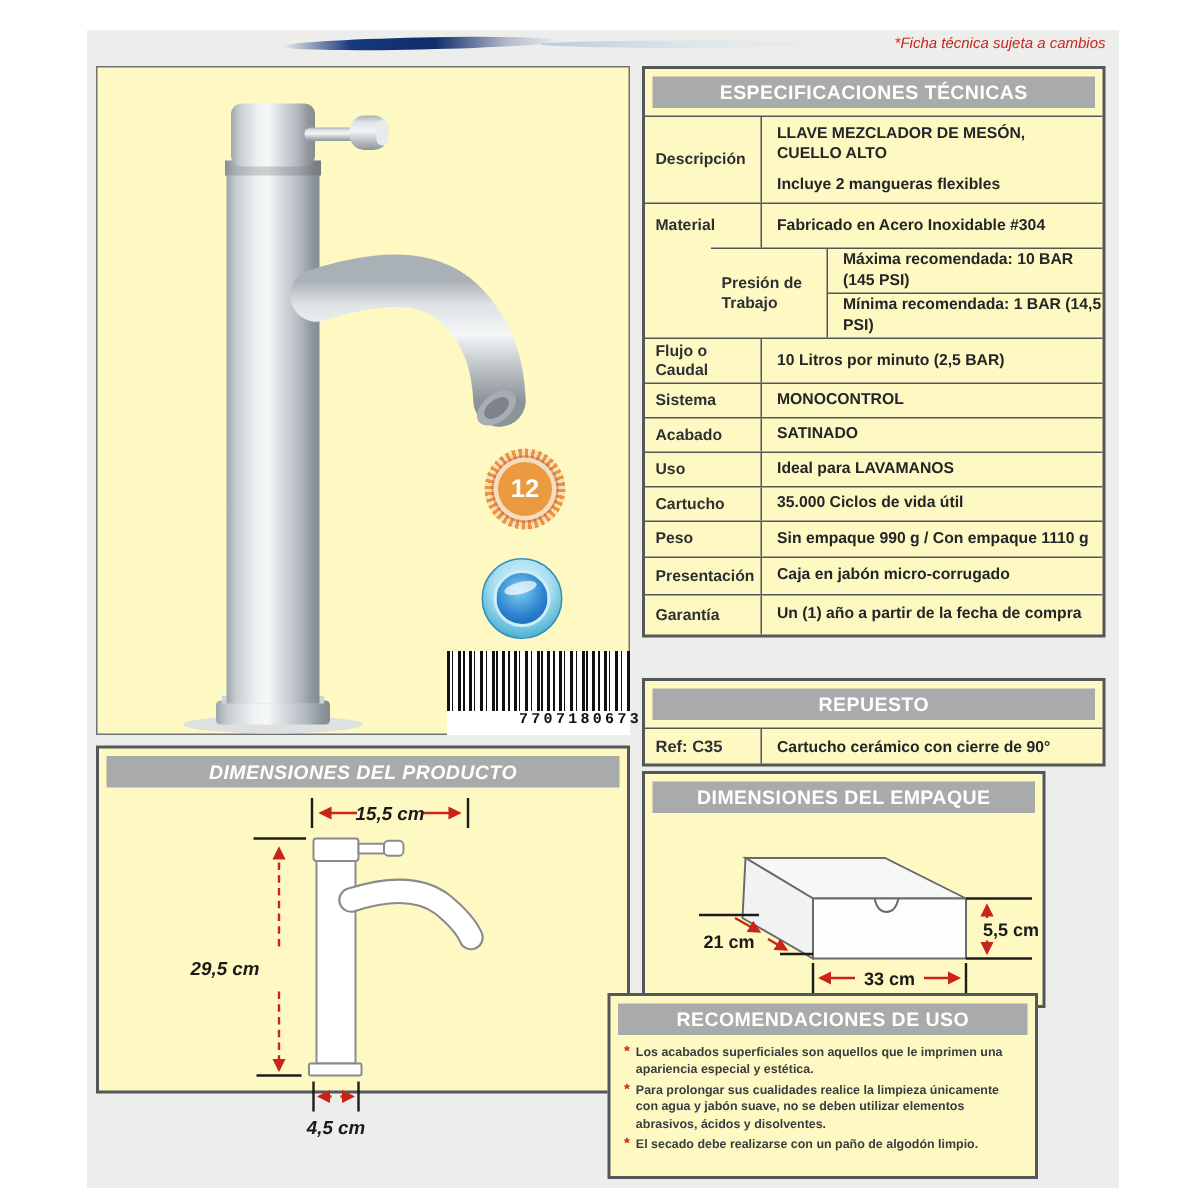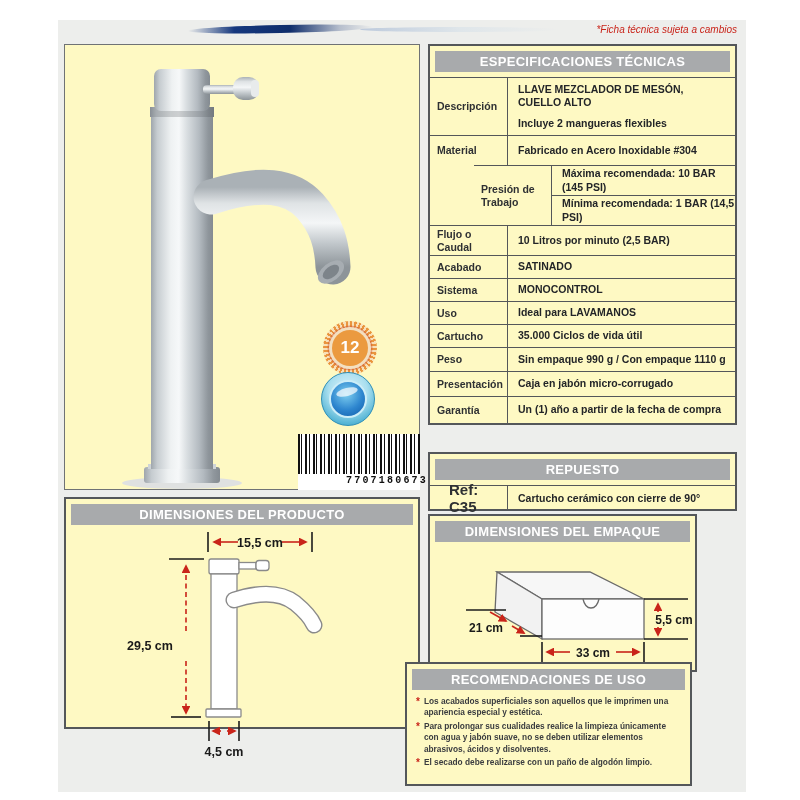--- a/index.html
+++ b/index.html
@@ -9,21 +9,21 @@
     background:linear-gradient(90deg,rgba(18,48,112,0) 0%,#16387e 25%,#0f2d6b 55%,rgba(18,48,112,.25) 82%,rgba(18,48,112,0) 100%);
     transform:rotate(-1.2deg);}
   .swoosh2{position:absolute;left:360px;top:27px;width:200px;height:5px;border-radius:50%;opacity:.3;
     background:linear-gradient(90deg,rgba(40,90,170,.8),rgba(120,170,220,.4),rgba(120,170,220,0));}
   .disclaimer{position:absolute;right:63px;top:24px;font-size:10px;font-style:italic;font-weight:400;color:#c9241a;}
 
   .panel{position:absolute;background:#fef9c3;border:2px solid #54575a;box-sizing:border-box;}
   .image-panel{left:64px;top:44px;width:356px;height:446px;border:1px solid #6f7275;}
   .specs-panel{left:428px;top:44px;width:309px;height:381px;}
   .repuesto-panel{left:428px;top:432px;width:309px;height:59px;margin-top:20px;}
-  .dims-product-panel{left:64px;top:497px;width:356px;height:232px;}
+  .dims-product-panel{left:64px;top:497px;width:356px;height:232px;font-style:italic;}
   .empaque-panel{left:428px;top:514px;width:269px;height:158px;}
   .recom-panel{left:405px;top:662px;width:287px;height:124px;}
 
   .hdr{position:absolute;left:5px;right:5px;top:5px;height:21px;background:#a8aaac;color:#ffffff;
     font-weight:800;font-size:13px;letter-spacing:.3px;display:flex;align-items:center;justify-content:center;}
 
   
   .spec-table{position:absolute;left:0;top:31px;right:0;bottom:0;display:flex;flex-direction:column;}
   .srow{display:flex;border-top:1px solid #54575a;box-sizing:border-box;flex:0 0 auto;}
   .srow.last{flex:1 1 auto;}
@@ -33,30 +33,30 @@
     font-weight:700;font-size:10.5px;color:#232528;line-height:1.25;}
   .svalue.two div + div{margin-top:7px;}
   .svalue.split{padding:0;}
   .svalue.split .sub{flex:1;display:flex;align-items:center;padding-left:10px;}
   .svalue.split .sub + .sub{border-top:1px solid #54575a;}
   .h58{height:58px;} .h30{height:30px;} .h60{height:60px;margin-left:44px;} .h23{height:23px;} .h24{height:24px;} .h25{height:25px;}
 
   
   .rep-row{position:absolute;left:0;right:0;top:31px;bottom:0;display:flex;border-top:1px solid #54575a;}
   .rep-ref{width:78px;flex:0 0 78px;border-right:1px solid #54575a;box-sizing:border-box;display:flex;align-items:center;
-    padding-left:19px;font-weight:700;font-size:15px;color:#2e3033;}
+    padding-left:7px;font-weight:700;font-size:11px;color:#2e3033;}
   .rep-val{flex:1;display:flex;align-items:center;padding-left:10px;font-weight:700;font-size:10.5px;color:#232528;}
 
   
   .recom-list{position:absolute;left:9px;right:7px;top:30px;}
   .recom-item{display:flex;gap:4px;font-size:8.3px;font-weight:700;color:#3a3c3f;line-height:1.38;margin-top:2px;}
   .recom-item .bullet{color:#c9241a;font-size:10px;line-height:1.1;flex:0 0 auto;}
 
   
-  .badge-12{position:absolute;left:258px;top:276px;width:54px;height:54px;border-radius:50%;
+  .badge-12{position:absolute;left:258px;top:254px;width:54px;height:54px;border-radius:50%;
     background:repeating-conic-gradient(#e9953e 0deg 5deg,#f8e0b8 5deg 10deg);
     display:flex;align-items:center;justify-content:center;}
   .badge-12-inner{width:36px;height:36px;border-radius:50%;background:#eb9a3f;
     box-shadow:0 0 0 3px #f3dfc0,0 0 0 4.5px rgba(207,77,42,.45);
     display:flex;align-items:center;justify-content:center;color:#ffffff;font-weight:800;font-size:17px;}
   .badge-water{position:absolute;left:256px;top:327px;width:54px;height:54px;border-radius:50%;
     background:radial-gradient(circle at 50% 35%,#dff4fb 0%,#aadfef 45%,#57b6d6 75%,#2f93bd 100%);
     border:1px solid #2f8fb8;box-sizing:border-box;display:flex;align-items:center;justify-content:center;}
   .badge-water-inner{width:38px;height:38px;border-radius:50%;position:relative;
     background:radial-gradient(circle at 45% 35%,#7fd0f0 0%,#2e86cf 55%,#0f5aa8 100%);
@@ -148,26 +148,26 @@
         <div class="svalue split">
           <div class="sub">Máxima recomendada: 10 BAR (145 PSI)</div>
           <div class="sub">Mínima recomendada: 1 BAR (14,5 PSI)</div>
         </div>
       </div>
       <div class="srow h30">
         <div class="slabel">Flujo o Caudal</div>
         <div class="svalue">10 Litros por minuto (2,5 BAR)</div>
       </div>
       <div class="srow h23">
+        <div class="slabel">Sistema</div>
+        <div class="svalue">MONOCONTROL</div>
+      </div>
+      <div class="srow h23">
         <div class="slabel">Acabado</div>
         <div class="svalue">SATINADO</div>
-      </div>
-      <div class="srow h23">
-        <div class="slabel">Sistema</div>
-        <div class="svalue">MONOCONTROL</div>
       </div>
       <div class="srow h23">
         <div class="slabel">Uso</div>
         <div class="svalue">Ideal para LAVAMANOS</div>
       </div>
       <div class="srow h23">
         <div class="slabel">Cartucho</div>
         <div class="svalue">35.000 Ciclos de vida útil</div>
       </div>
       <div class="srow h24">

